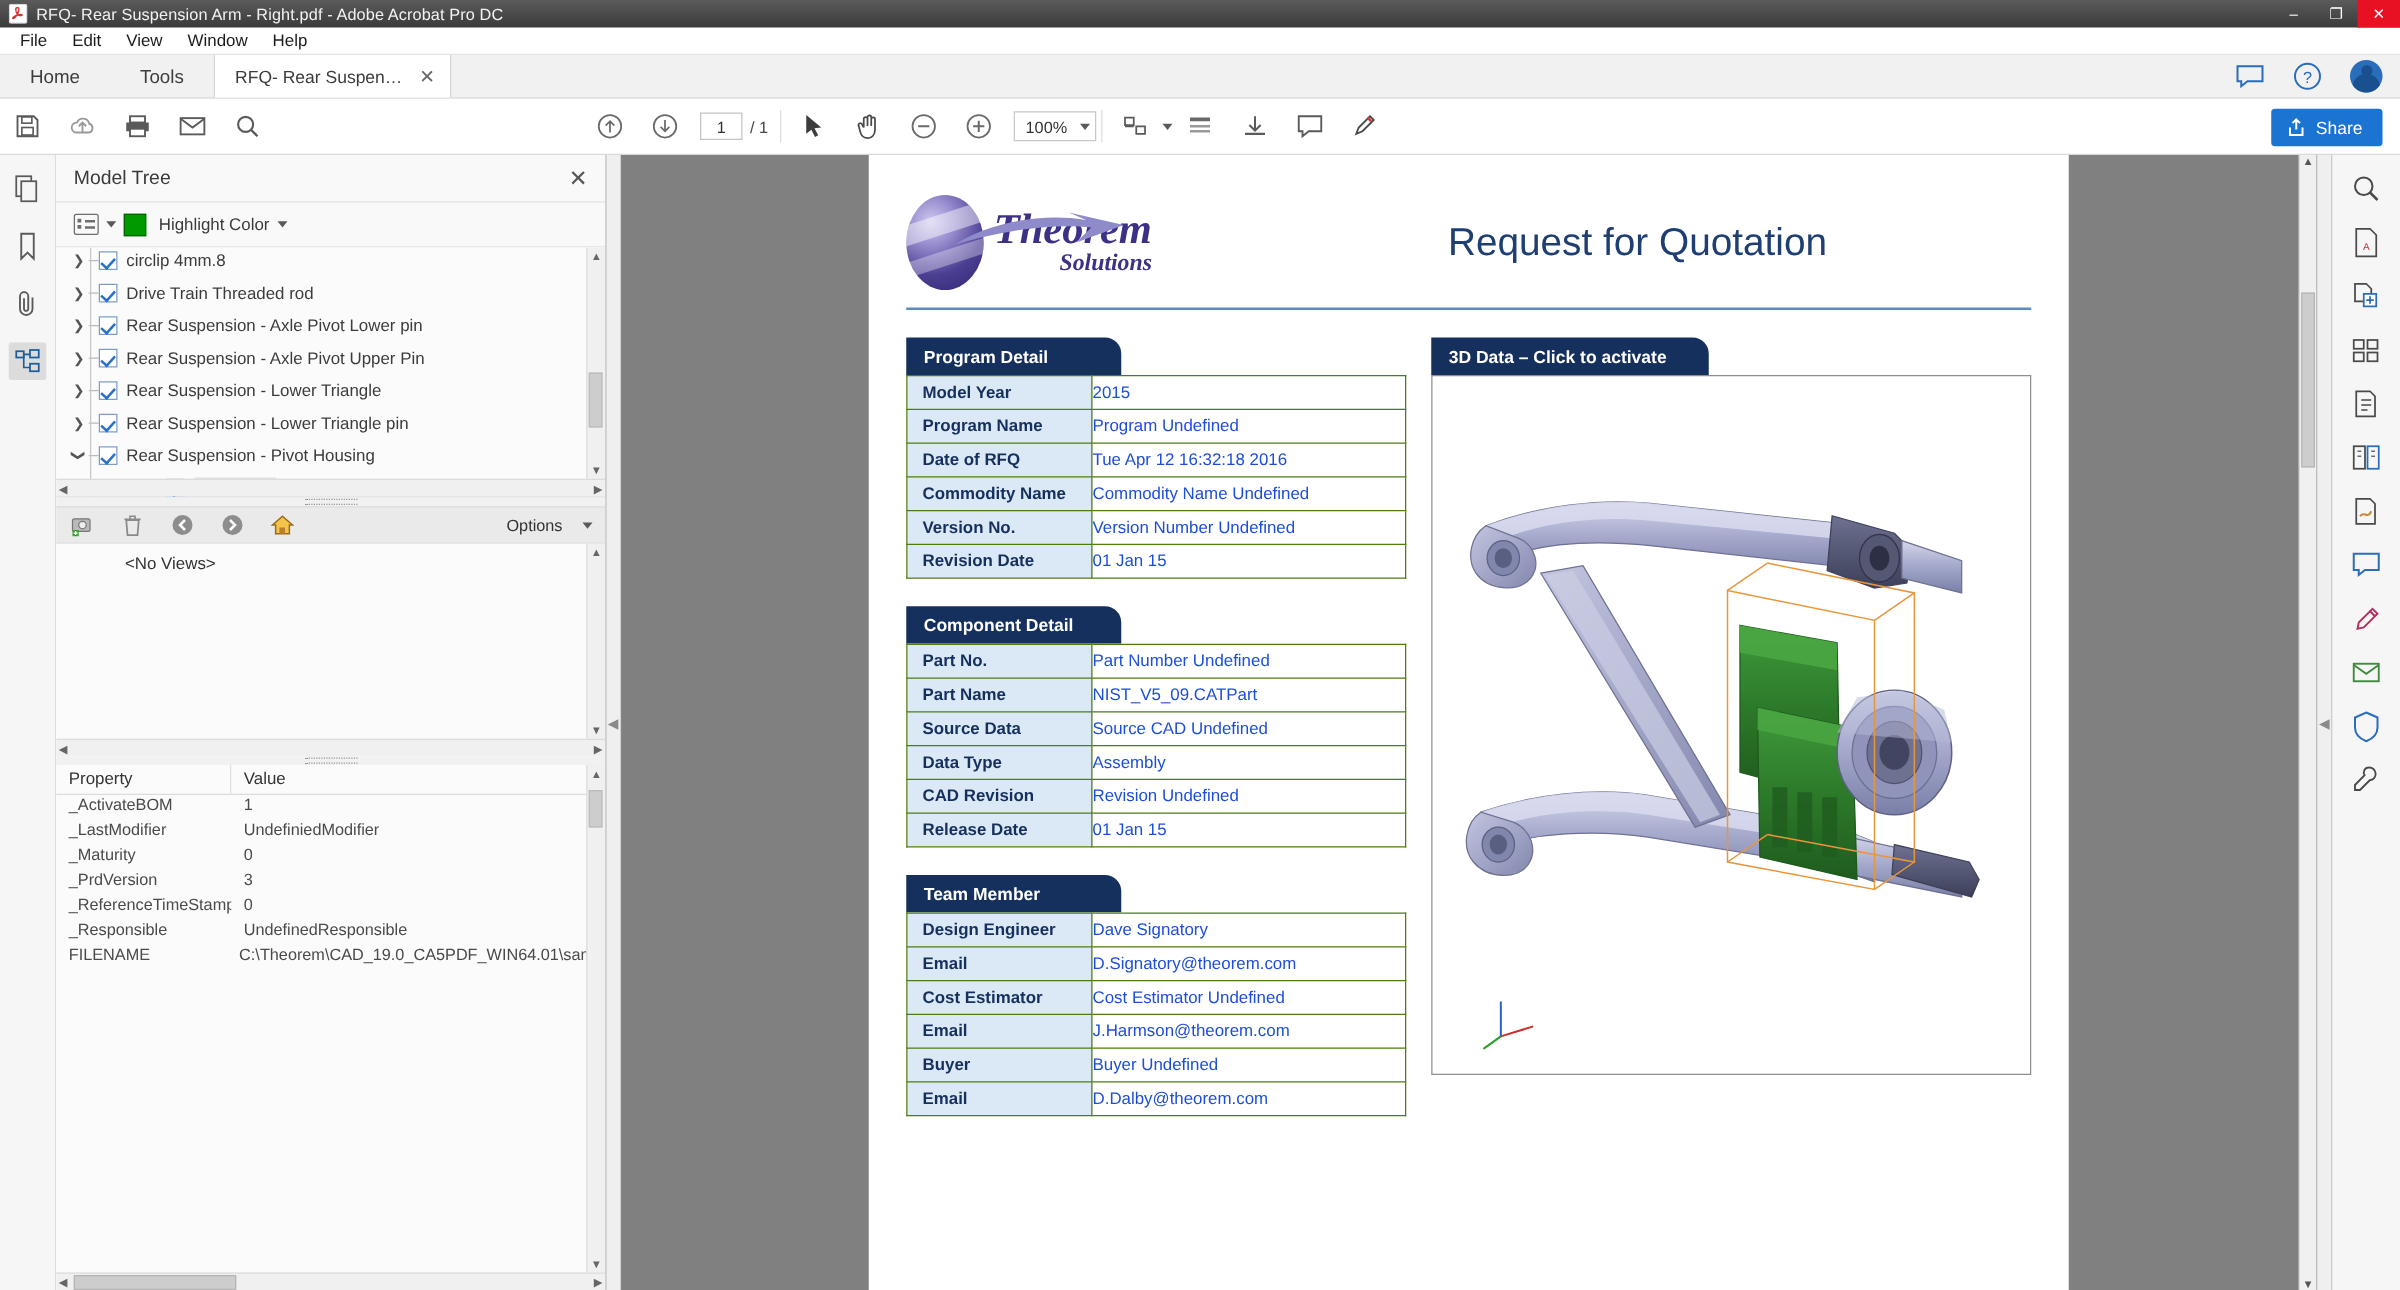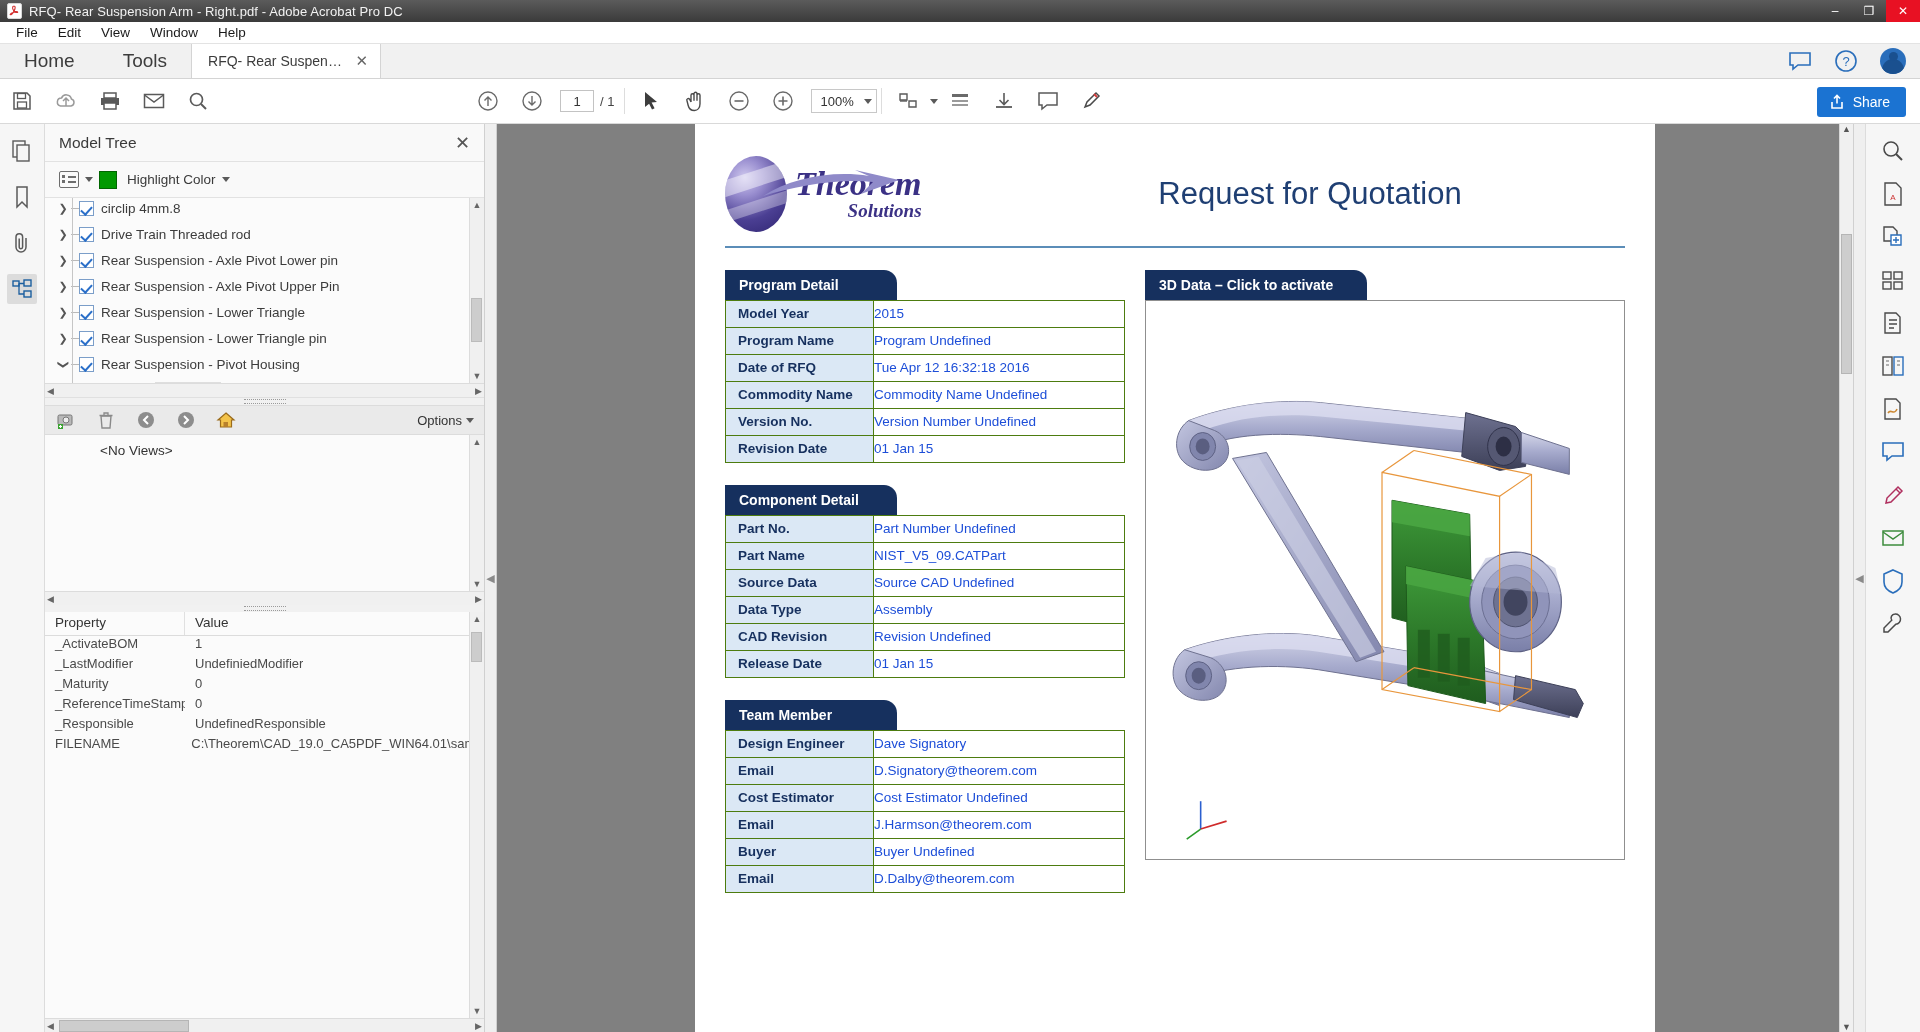--- a/index.html
+++ b/index.html
@@ -39,21 +39,21 @@
     padding-left: 6px; border-bottom: 1px solid #e3e3e3;
   }
   .menubar .mi { padding: 16px 10px; font-size: 13.5px; color: #1a1a1a; line-height: 22px; }
 
   
   .tabrow {
     height: 35px; flex: 0 0 35px; background: #f1f1f1; display: flex; align-items: stretch;
     border-bottom: 1px solid #d4d4d4; position: relative;
   }
   .tabrow .tbtn {
-    display: flex; align-items: center; padding: 12px 24px; font-size: 19px; color: #3c3c3c;
+    display: flex; align-items: center; padding: 12px 24px; font-size: 15px; color: #3c3c3c;
   }
   .tabrow .doctab {
     display: flex; align-items: center; padding: 0 12px 0 16px; background: #ffffff;
     border-left: 1px solid #d4d4d4; border-right: 1px solid #d4d4d4; font-size: 14px; color: #3c3c3c;
     max-width: 190px;
   }
   .tabrow .doctab .lbl { white-space: nowrap; overflow: hidden; text-overflow: ellipsis; }
   .tabrow .doctab .x { margin-left: 12px; font-size: 15px; color: #666; }
   .tabrow .right-icons { margin-left: auto; display: flex; align-items: center; padding-right: 14px; gap: 22px; }
   .avatar { width: 26px; height: 26px; border-radius: 50%; background: #2a6ebb; position: relative; overflow: hidden; }
@@ -168,21 +168,21 @@
 
   .splitter { height: 7px; background: #f1f1f1; display: flex; align-items: center; justify-content: center; }
   .grip { width: 42px; height: 5px; border-top: 1px dotted #9a9a9a; border-bottom: 1px dotted #9a9a9a; }
 
   .views-tools {
     height: 30px; flex: 0 0 30px; background: #eaeaea; display: flex; align-items: center;
     padding: 0 10px; gap: 18px; border-top: 1px solid #dcdcdc; border-bottom: 1px solid #dcdcdc;
     position: relative;
   }
   .vt-ic { width: 22px; height: 22px; display: flex; align-items: center; justify-content: center; }
-  .views-tools .opt { margin-left: auto; font-size: 13px; color: #333; display: flex; align-items: center; gap: 4px; }
+  .views-tools .opt { margin-left: auto; font-size: 13px; color: #333; display: flex; align-items: center; gap: 16px; }
   .views-body { flex: 0 0 170px; background: #fbfbfb; position: relative; overflow: hidden; }
   .views-body .novw { font-size: 13.5px; color: #333; padding: 8px 0 0 55px; }
 
   .prop-wrap { flex: 1 1 auto; min-height: 0; background: #fbfbfb; position: relative; overflow: hidden; }
   .prop-head {
     height: 24px; display: flex; font-size: 13.5px; color: #333; border-bottom: 1px solid #dcdcdc;
     background: #fbfbfb;
   }
   .prop-head .c1 { width: 140px; padding: 3px 0 0 10px; border-right: 1px solid #e0e0e0; }
   .prop-head .c2 { padding: 3px 0 0 10px; }
@@ -621,20 +621,24 @@
           </div>
           <div class="prow">
             <div class="c1">_LastModifier</div>
             <div class="c2">UndefiniedModifier</div>
           </div>
           <div class="prow">
             <div class="c1">_Maturity</div>
             <div class="c2">0</div>
           </div>
           <div class="prow">
+            <div class="c1">_PrdVersion</div>
+            <div class="c2">3</div>
+          </div>
+          <div class="prow">
             <div class="c1">_ReferenceTimeStamp</div>
             <div class="c2">0</div>
           </div>
           <div class="prow">
             <div class="c1">_Responsible</div>
             <div class="c2">UndefinedResponsible</div>
           </div>
           <div class="prow">
             <div class="c1">FILENAME</div>
             <div class="c2">C:\Theorem\CAD_19.0_CA5PDF_WIN64.01\sample</div>

